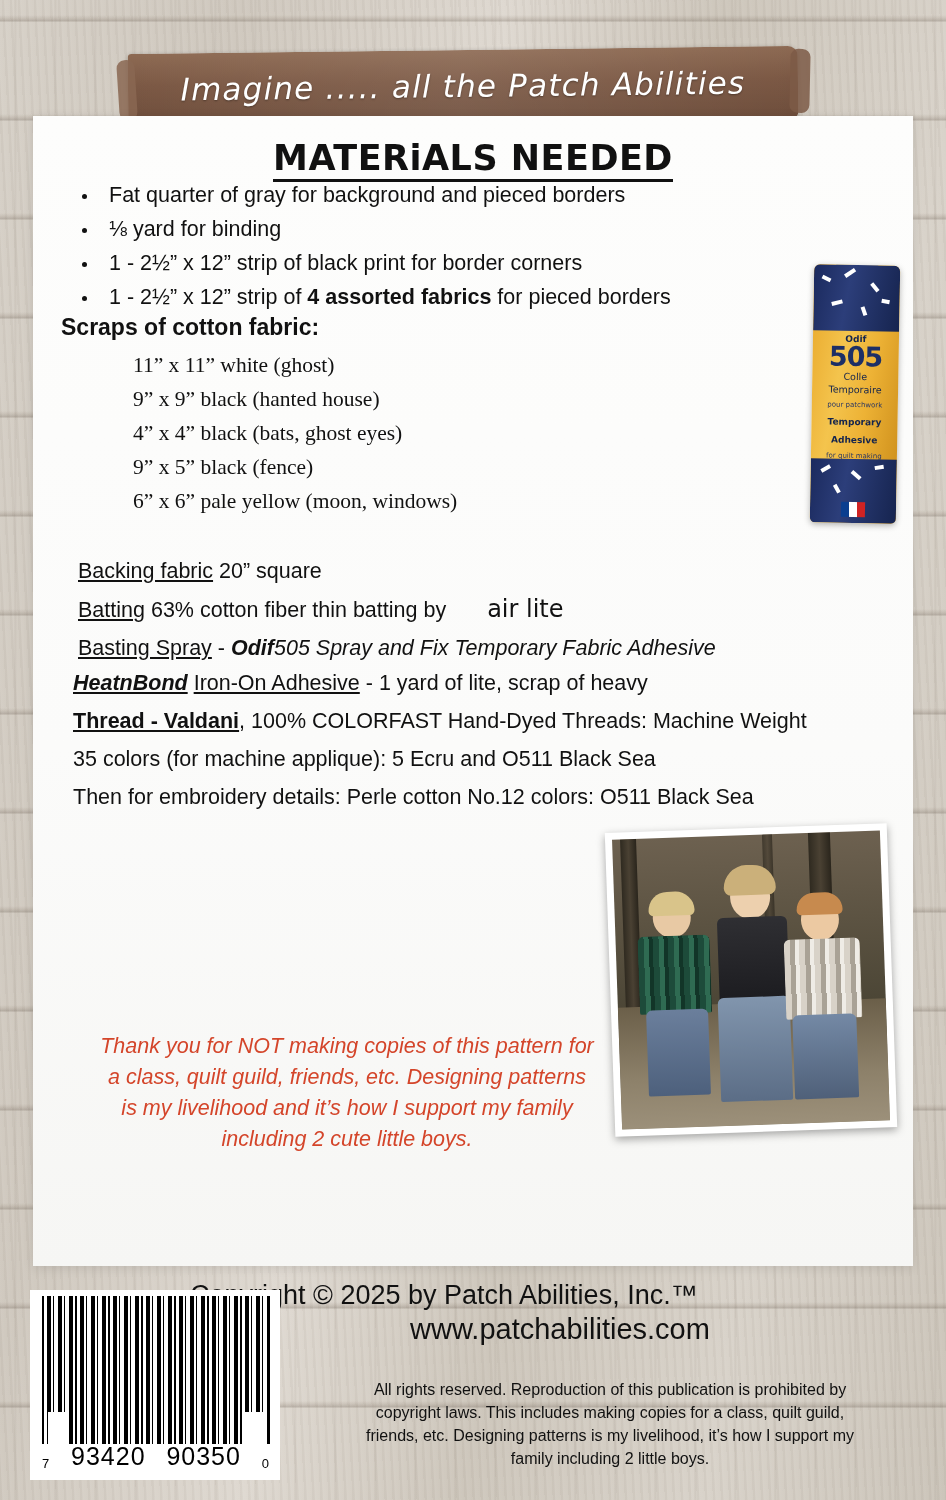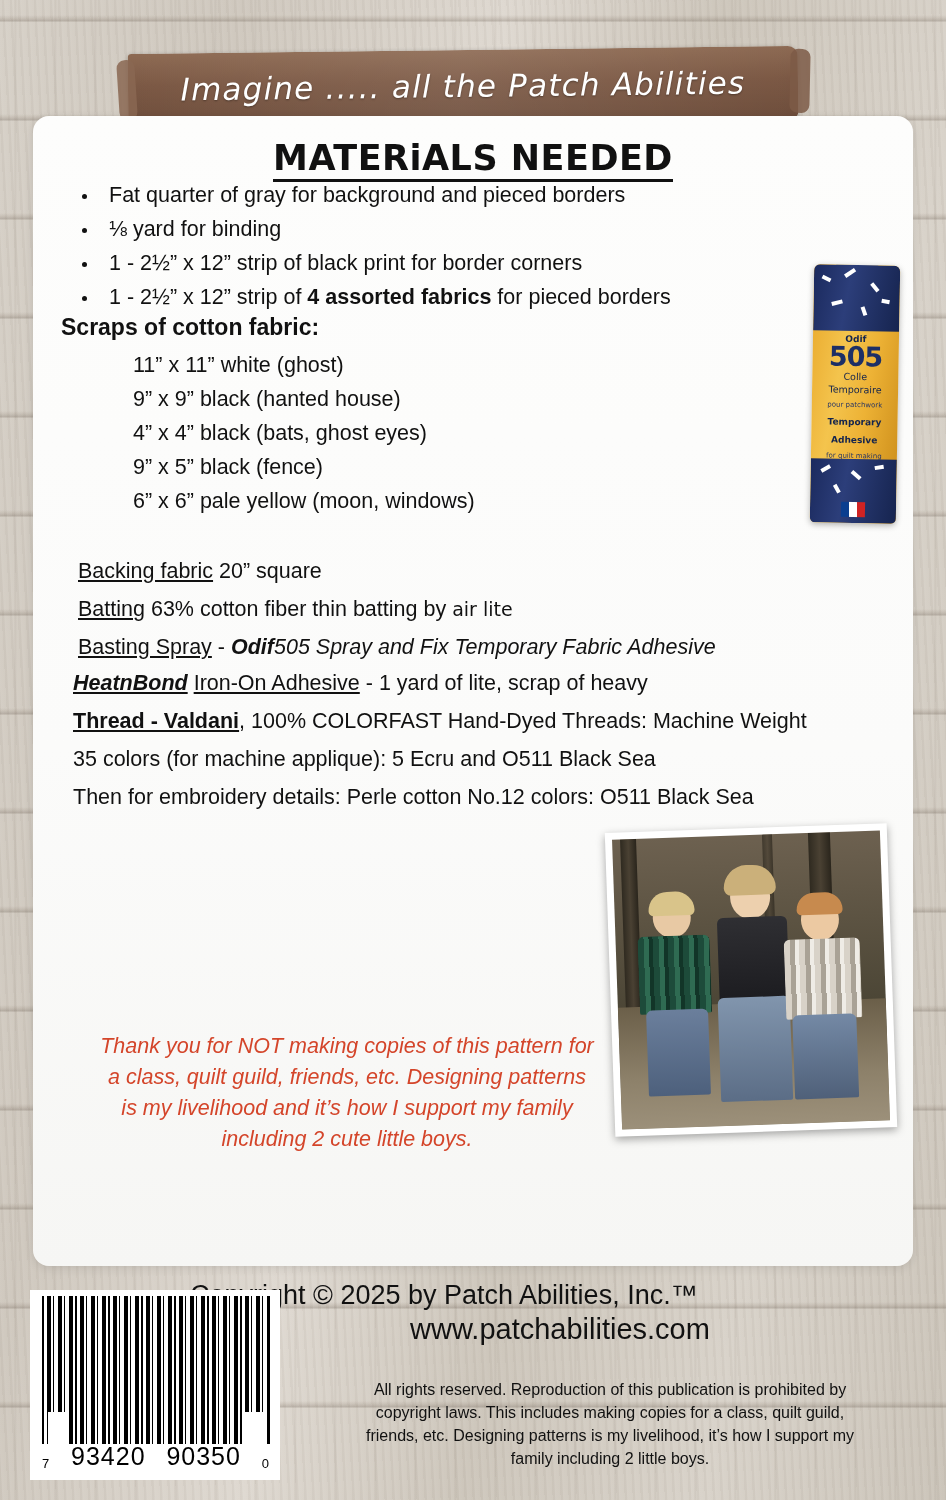--- a/index.html
+++ b/index.html
@@ -55,21 +55,20 @@
 
   
   .paper {
     position: absolute;
     left: 33px;
     top: 116px;
     width: 880px;
     height: 1150px;
     background: linear-gradient(180deg,#fdfdfc 0%,#fbfbfa 55%,#f6f6f4 100%);
     box-shadow: 0 2px 10px rgba(0,0,0,.10);
-    border-radius: 16px;
   }
 
   
   .banner {
     position: absolute;
     left: 128px;
     top: 50px;
     width: 670px;
     height: 72px;
     background:
@@ -154,20 +153,21 @@
     font-weight: bold;
     color: #111;
   }
   .scraps-list {
     position: absolute;
     left: 100px;
     top: 232px;
     font-size: 21.5px;
     color: #111;
     line-height: 34px;
+    font-family: Liberation Serif, serif;
   }
 
   .info-block {
     position: absolute;
     left: 45px;
     top: 436px;
     font-size: 21.5px;
     color: #111;
     line-height: 38px;
     width: 820px;
@@ -411,21 +411,21 @@
   </div>
 
   <div class="info-block">
     <div class="row">
       <span class="u">Backing fabric</span>
       <span>20” square</span>
     </div>
     <div class="row">
       <span class="u">Batting</span>
       <span>63% cotton fiber thin batting by</span>
-      <span style="font-family:'DejaVu Sans',sans-serif;font-size:19px;">air lite</span>
+      <span style="font-family:'DejaVu Sans',sans-serif;font-size:24px;margin-left:35px;">air lite</span>
     </div>
     <div class="row">
       <span class="u">Basting Spray</span><span> - </span><span class="bi">Odif</span><span class="i">505 Spray and Fix Temporary Fabric Adhesive</span>
     </div>
   </div>
 
   <div class="info-block2">
     <div class="row">
       <span class="bi u">HeatnBond</span>
       <span class="u">Iron-On Adhesive</span><span> - 1 yard of lite, scrap of heavy</span>

